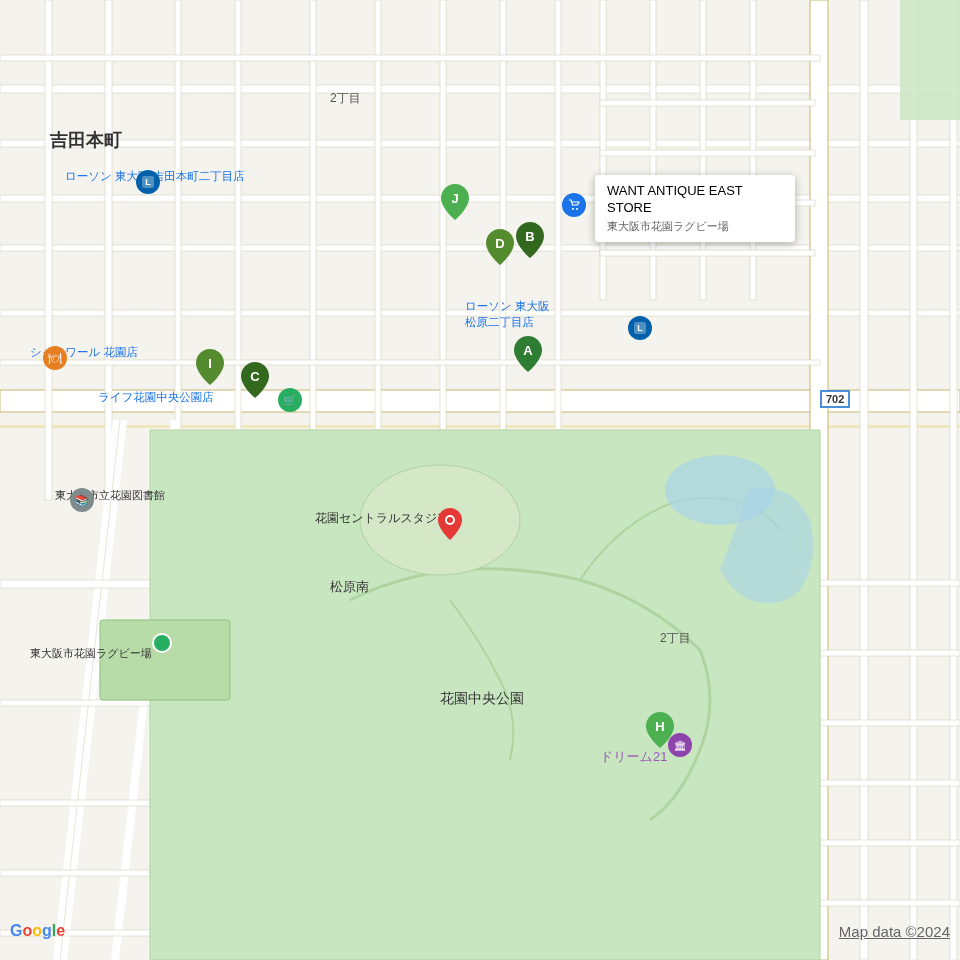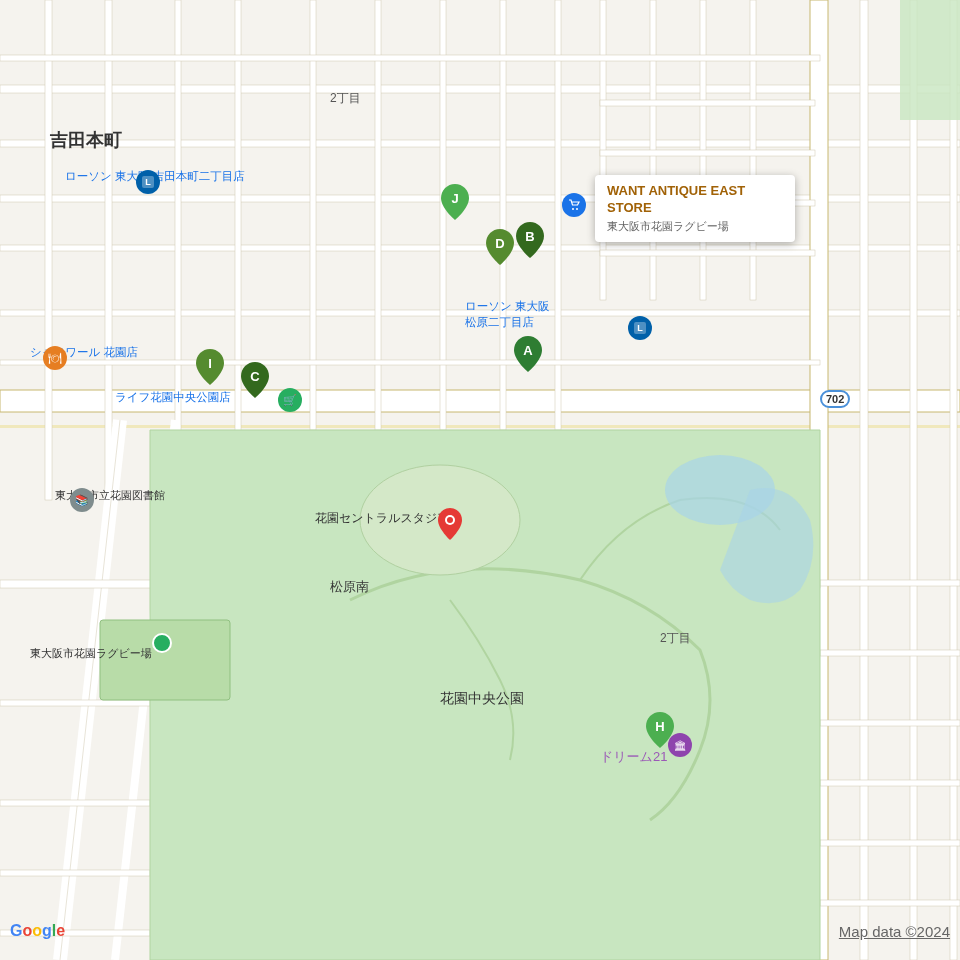--- a/index.html
+++ b/index.html
@@ -54,22 +54,22 @@
       background: white;
       border-radius: 4px;
       padding: 8px 12px;
       box-shadow: 0 2px 8px rgba(0,0,0,0.3);
       z-index: 20;
       max-width: 200px;
     }
 
     .info-box-title {
       font-size: 13px;
-      font-weight: bold;
-      color: #a16207;
+      font-weight: normal;
+      color: #000000;
       line-height: 1.3;
     }
 
     .info-box-subtitle {
       font-size: 11px;
       color: #666;
       margin-top: 2px;
     }
 
     
@@ -96,21 +96,21 @@
       color: #666;
       z-index: 30;
       text-decoration: underline;
     }
 
     
     .road-badge {
       position: absolute;
       background: #fff;
       border: 2px solid #4a90d9;
-      border-radius: 9px;
+      border-radius: 0;
       font-size: 11px;
       font-weight: bold;
       color: #333;
       padding: 1px 4px;
       z-index: 15;
     }
 
     
     .place-icon {
       position: absolute;
@@ -236,21 +236,21 @@
 
   <div style="position:absolute; left:65px; top:168px; font-size:11.5px; color:#1a73e8; line-height:1.4; white-space:nowrap;">
     <span>ローソン 東大阪
 吉田本町二丁目店</span>
   </div>
 
   <div style="position:absolute; left:445px; top:298px; font-size:11.5px; color:#1a73e8; line-height:1.4; white-space:nowrap;margin-left:20px;">ローソン 東大阪<br>松原二丁目店</div>
 
   <div style="position:absolute; left:30px; top:345px; font-size:11.5px; color:#1a73e8; white-space:nowrap;">シャノワール 花園店</div>
 
-  <div style="position:absolute; left:115px; top:390px; font-size:11.5px; color:#1a73e8; white-space:nowrap;">ライフ花園中央公園店</div>
+  <div style="position:absolute; left:98px; top:390px; font-size:11.5px; color:#1a73e8; white-space:nowrap;">ライフ花園中央公園店</div>
 
   <div class="info-box" style="left:595px; top:175px; min-width:185px;">
     <div class="info-box-title">WANT ANTIQUE
 EAST STORE</div>
     <div class="info-box-subtitle">東大阪市花園ラグビー場</div>
   </div>
 
   <div class="road-badge" style="left:820px; top:390px;">702</div>
 
   <div class="place-icon icon-lawson" style="left:148px; top:182px;">

